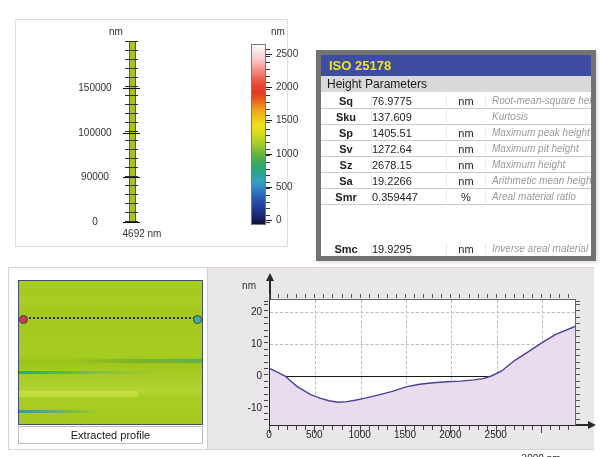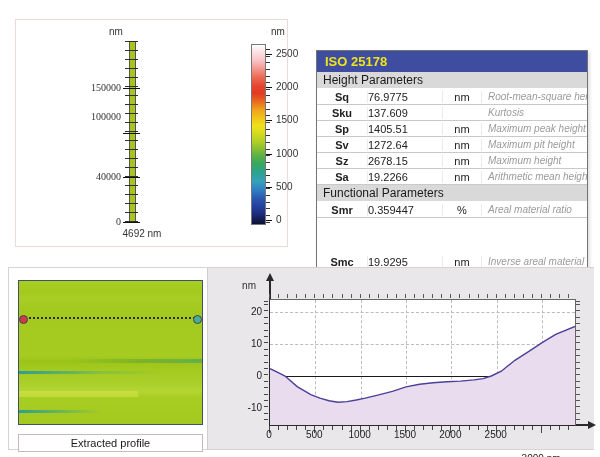--- a/index.html
+++ b/index.html
@@ -7,37 +7,37 @@
          font-family:"Liberation Sans",sans-serif;color:#222;overflow:hidden;}
   .abs{position:absolute;}
   .lbl{position:absolute;font-size:10px;color:#333;line-height:10px;white-space:nowrap;}
 
   
   #surf-panel{left:15px;top:19px;width:271px;height:226px;border:1px solid #ecdada;background:#fff;}
   #strip-green{left:113px;top:21px;width:5px;height:182px;background:#a9c31f;border-left:1px solid #555;border-right:1px solid #555;}
   #strip-ticks{left:109px;top:21px;width:13px;height:182px;
     background:repeating-linear-gradient(to bottom,#2e2e2e 0 1px,transparent 1px 9px);}
   .majtick{left:107px;width:17px;height:1px;background:#111;}
-  .yl{width:52px;text-align:right;left:53px;font-family:Liberation Serif, serif;}
+  .yl{width:52px;text-align:center;left:53px;}
   #surf-xlabel{left:92px;top:209px;width:68px;text-align:center;}
 
   
   #cbar{left:235px;top:24px;width:13px;height:179px;border:1px solid #777;
     background:linear-gradient(to bottom,
       #fdfdfd 0%,#fce8ea 3%,#f9c9cb 8%,#f49a93 13%,#ee6a55 18%,#e64430 23%,
       #e33b22 27%,#e8641f 31%,#efa01d 36%,#f2c51b 41%,#f0e01a 45%,#d8dc1d 49%,
       #a8cc28 55%,#66b440 61%,#38a85e 66%,#2aa48c 71%,#35a2bb 76%,#2e7fc2 81%,
       #2a55b0 86%,#233c9a 91%,#1b2a74 95%,#0d1232 100%);}
   #cbar-ticks{left:250px;top:24px;width:4px;height:179px;
     background:repeating-linear-gradient(to bottom,#333 0 1px,transparent 1px 6.64px);background-position:0 5px;}
   .cmaj{left:250px;width:6px;height:1px;background:#111;}
   .cl{left:260px;width:32px;text-align:left;}
 
   
-  #iso-table{left:316px;top:50px;width:270px;border:1px solid #737373;background:#fff;
+  #iso-table{left:316px;top:50px;width:270px;border:5px solid #737373;background:#fff;
              box-shadow:2px 2px 3px rgba(0,0,0,0.12);}
   #iso-header{height:21px;line-height:21px;background:#3e4da0;color:#f0e31c;
               font-weight:bold;font-size:13px;padding-left:8px;}
   .sect{height:16px;line-height:16px;background:#d9d9d9;color:#1a1a1a;font-size:12px;
         padding-left:6px;border-bottom:1px solid #fff;}
   .prow{display:flex;height:15px;align-items:center;border-bottom:1px solid #c9c9c9;font-size:11px;background:#fff;}
   .prow:last-child{border-bottom:none;margin-top:36px;}
   .c-param{width:50px;text-align:center;font-weight:bold;border-right:1px solid #ebebeb;}
   .c-val{width:74px;border-right:1px solid #ebebeb;}
   .c-unit{width:38px;text-align:center;border-right:1px solid #ebebeb;}
@@ -56,21 +56,21 @@
     background:linear-gradient(to right,rgba(0,0,0,0),rgba(60,140,70,0.30) 50%,rgba(30,150,140,0.45));}
   #streak-teal1{top:90px;left:0;width:100%;height:3px;
     background:linear-gradient(to right,#2f9e93 0%,rgba(47,158,147,0.25) 45%,rgba(47,158,147,0) 78%);}
   #streak-light{top:110px;left:0;width:65%;height:6px;background:rgba(214,228,72,0.55);}
   #streak-teal2{top:129px;left:0;width:45%;height:3px;
     background:linear-gradient(to right,#2f9e93,rgba(47,158,147,0));}
   #profile-line{left:3px;right:3px;top:36px;height:0;border-top:2px dotted #2c2c2c;}
   .marker{position:absolute;width:7px;height:7px;border-radius:50%;top:-4px;border:1px solid #444;}
   #marker-start{left:-3px;background:#cf3b49;}
   #marker-end{right:-3px;background:#45aca1;}
-  #caption-box{left:9px;top:166px;width:183px;height:16px;border:1px solid #c3baba;background:#fff;
+  #caption-box{left:9px;top:158px;width:183px;height:16px;border:1px solid #c3baba;background:#fff;
                font-size:11px;color:#1a1a1a;text-align:center;line-height:16px;}
 
   
   #chart-area{left:198px;top:0;width:386px;height:181px;background:#e9e7e9;border-left:1px solid #cfcfcf;}
   #plot{left:61px;top:31px;width:305px;height:125px;background:#fff;
         border-top:1px solid #666;border-right:1px solid #666;
         border-left:1.5px solid #2a2a2a;border-bottom:1.5px solid #2a2a2a;overflow:hidden;}
   .grid-v{position:absolute;top:0;bottom:0;width:0;border-left:1px dashed #bcbcbc;}
   .grid-h{position:absolute;left:0;right:0;height:0;border-top:1px dashed #bcbcbc;}
   .zero-line{position:absolute;left:0;right:0;height:0;border-top:1.4px solid #1a1a1a;}
@@ -105,22 +105,22 @@
     <div class="lbl" style="left:88px;top:7px;width:24px;text-align:center;">nm</div>
 
     <div id="strip-green" class="abs"></div>
     <div id="strip-ticks" class="abs"></div>
     <div class="abs majtick" style="top:68px;"></div>
     <div class="abs majtick" style="top:113px;"></div>
     <div class="abs majtick" style="top:157px;"></div>
     <div class="abs majtick" style="top:202px;"></div>
 
     <div class="lbl yl" style="top:63px;">150000</div>
-    <div class="lbl yl" style="top:92px;">100000</div>
-    <div class="lbl yl" style="top:152px;">40000</div>
+    <div class="lbl yl" style="top:108px;">100000</div>
+    <div class="lbl yl" style="top:152px;">90000</div>
     <div class="lbl yl" style="top:197px;">0</div>
 
     <div class="lbl" id="surf-xlabel">4692 nm</div>
 
     <div class="lbl" style="left:255px;top:7px;width:24px;">nm</div>
     <div id="cbar" class="abs"></div>
     <div id="cbar-ticks" class="abs"></div>
     <div class="abs cmaj" style="top:34px;"></div>
     <div class="abs cmaj" style="top:67px;"></div>
     <div class="abs cmaj" style="top:100.4px;"></div>
@@ -168,21 +168,20 @@
           <div class="c-val">2678.15</div>
           <div class="c-unit">nm</div>
           <div class="c-desc">Maximum height</div>
         </div>
         <div class="prow">
           <div class="c-param">Sa</div>
           <div class="c-val">19.2266</div>
           <div class="c-unit">nm</div>
           <div class="c-desc">Arithmetic mean height</div>
         </div>
-        <div class="sect">Functional Parameters</div>
         <div class="prow">
           <div class="c-param">Smr</div>
           <div class="c-val">0.359447</div>
           <div class="c-unit">%</div>
           <div class="c-desc">Areal material ratio</div>
         </div>
         <div class="prow">
           <div class="c-param">Smc</div>
           <div class="c-val">19.9295</div>
           <div class="c-unit">nm</div>

